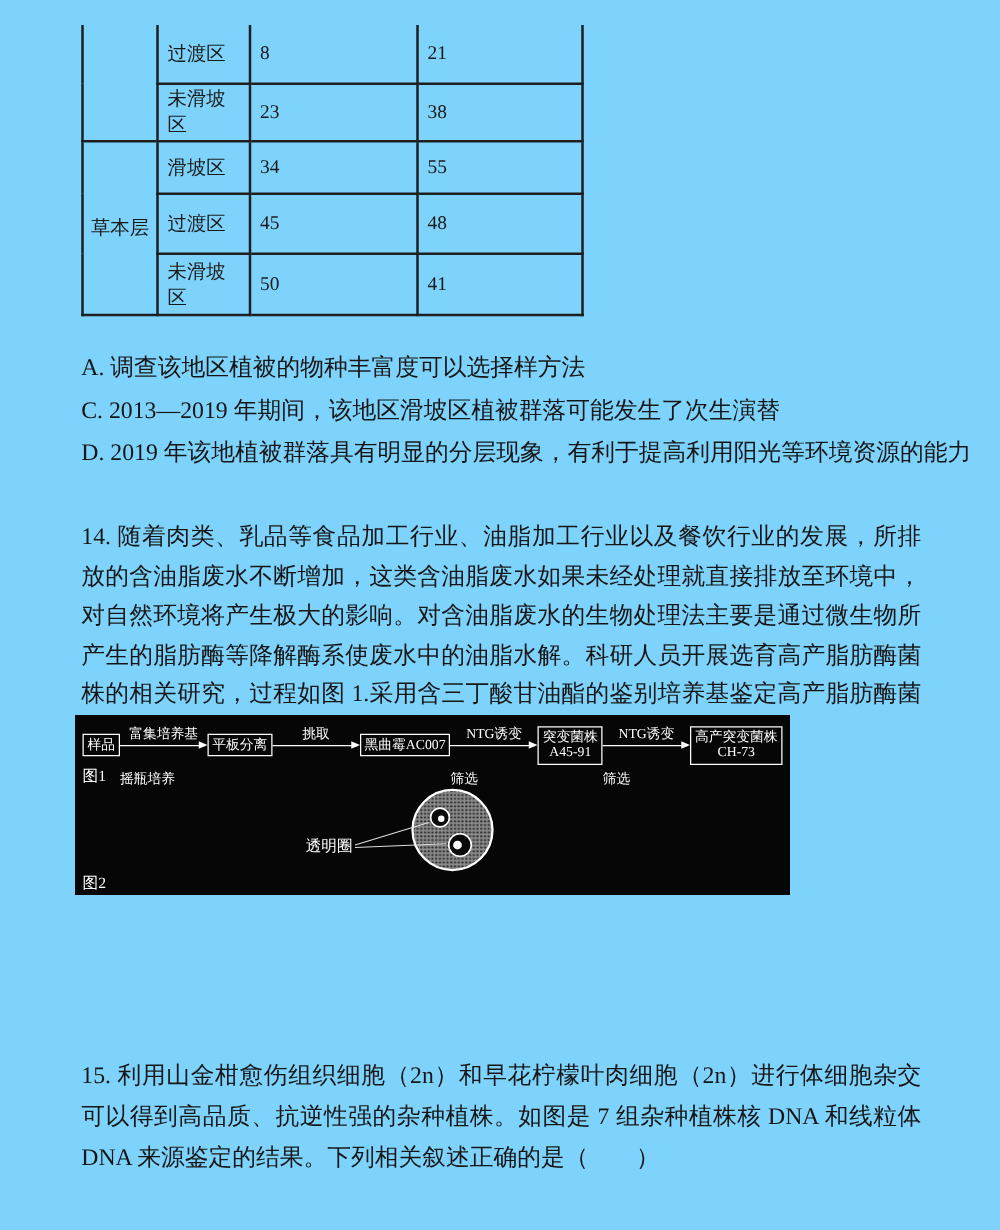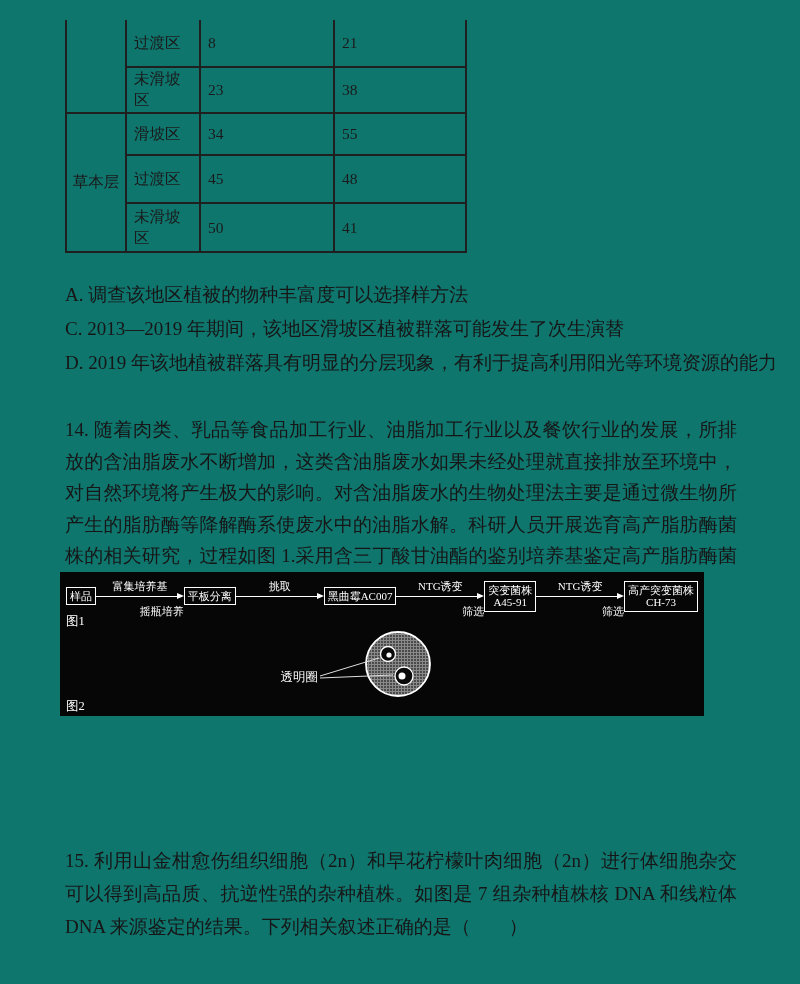--- a/index.html
+++ b/index.html
@@ -1,17 +1,17 @@
 <!DOCTYPE html>
 <html><head>
 <meta charset="utf-8">
 <style>
   html,body { margin:0; padding:0; background:#ffffff; }
   .page {
-    position:relative; width:800px; height:984px; background:#0f766e;
+    position:relative; width:800px; height:984px; background:#7dd3fc;
     font-family:"Liberation Serif","DejaVu Serif",serif; color:#161616;
     overflow:hidden;
   }
 
   
   .datatable {
     position:absolute; left:65px; top:20px; width:400px;
     border-collapse:collapse; table-layout:fixed; font-size:15.5px; color:#1a1a1a;
   }
   .datatable td { border:2px solid #1f1f1f; padding:0 4px 0 7px; vertical-align:middle; }
@@ -29,37 +29,37 @@
   .optline { white-space:nowrap; }
   .q13opts { top:278px; }
   .q13opts .optline { line-height:34px; height:34px; }
   .q14stem { top:414px; line-height:31.5px; }
   .q14opts { top:711px; }
   .q14opts .optline { line-height:33.5px; height:33.5px; }
   .q15stem { top:844px; line-height:33px; }
 
   
   .figure {
-    position:absolute; left:60px; top:572px; width:644px; height:144px;
+    position:absolute; left:60px; top:572px; width:572px; height:144px;
     background:#060606; color:#ffffff; box-sizing:border-box; padding:6px 6px 0;
   }
   .flow { display:flex; align-items:center; height:36px; font-size:11px; }
   .fbox {
     flex:0 0 auto; border:1.5px solid #ffffff; text-align:center;
     line-height:12.5px; padding:2px 3px; white-space:nowrap;
   }
   .fbox .l2:empty { display:none; }
   .conn { flex:1 1 auto; align-self:stretch; position:relative; min-width:30px; }
   .conn .shaft { position:absolute; left:0; right:2px; top:50%; height:0; border-top:1.6px solid #ffffff; }
   .conn .shaft::after {
     content:""; position:absolute; right:-2px; top:-4.4px; width:0; height:0;
     border-left:7px solid #ffffff; border-top:3.6px solid transparent; border-bottom:3.6px solid transparent;
   }
   .conn .lt { position:absolute; left:0; right:0; bottom:50%; margin-bottom:2px; text-align:center; white-space:nowrap; }
-  .conn .lb { position:absolute; left:0; right:0; top:50%; margin-top:8px; text-align:right; white-space:nowrap; }
+  .conn .lb { position:absolute; left:0; right:0; top:50%; margin-top:19px; text-align:left; white-space:nowrap; }
   .conn .lb:empty { display:none; }
   .figlabel { text-align:left; font-size:12.5px; height:15px; line-height:15px; }
   .dish-svg { display:block; margin:0 auto; }
 </style>
 </head>
 <body>
 
 <div class="page">
 
   <table class="datatable">

